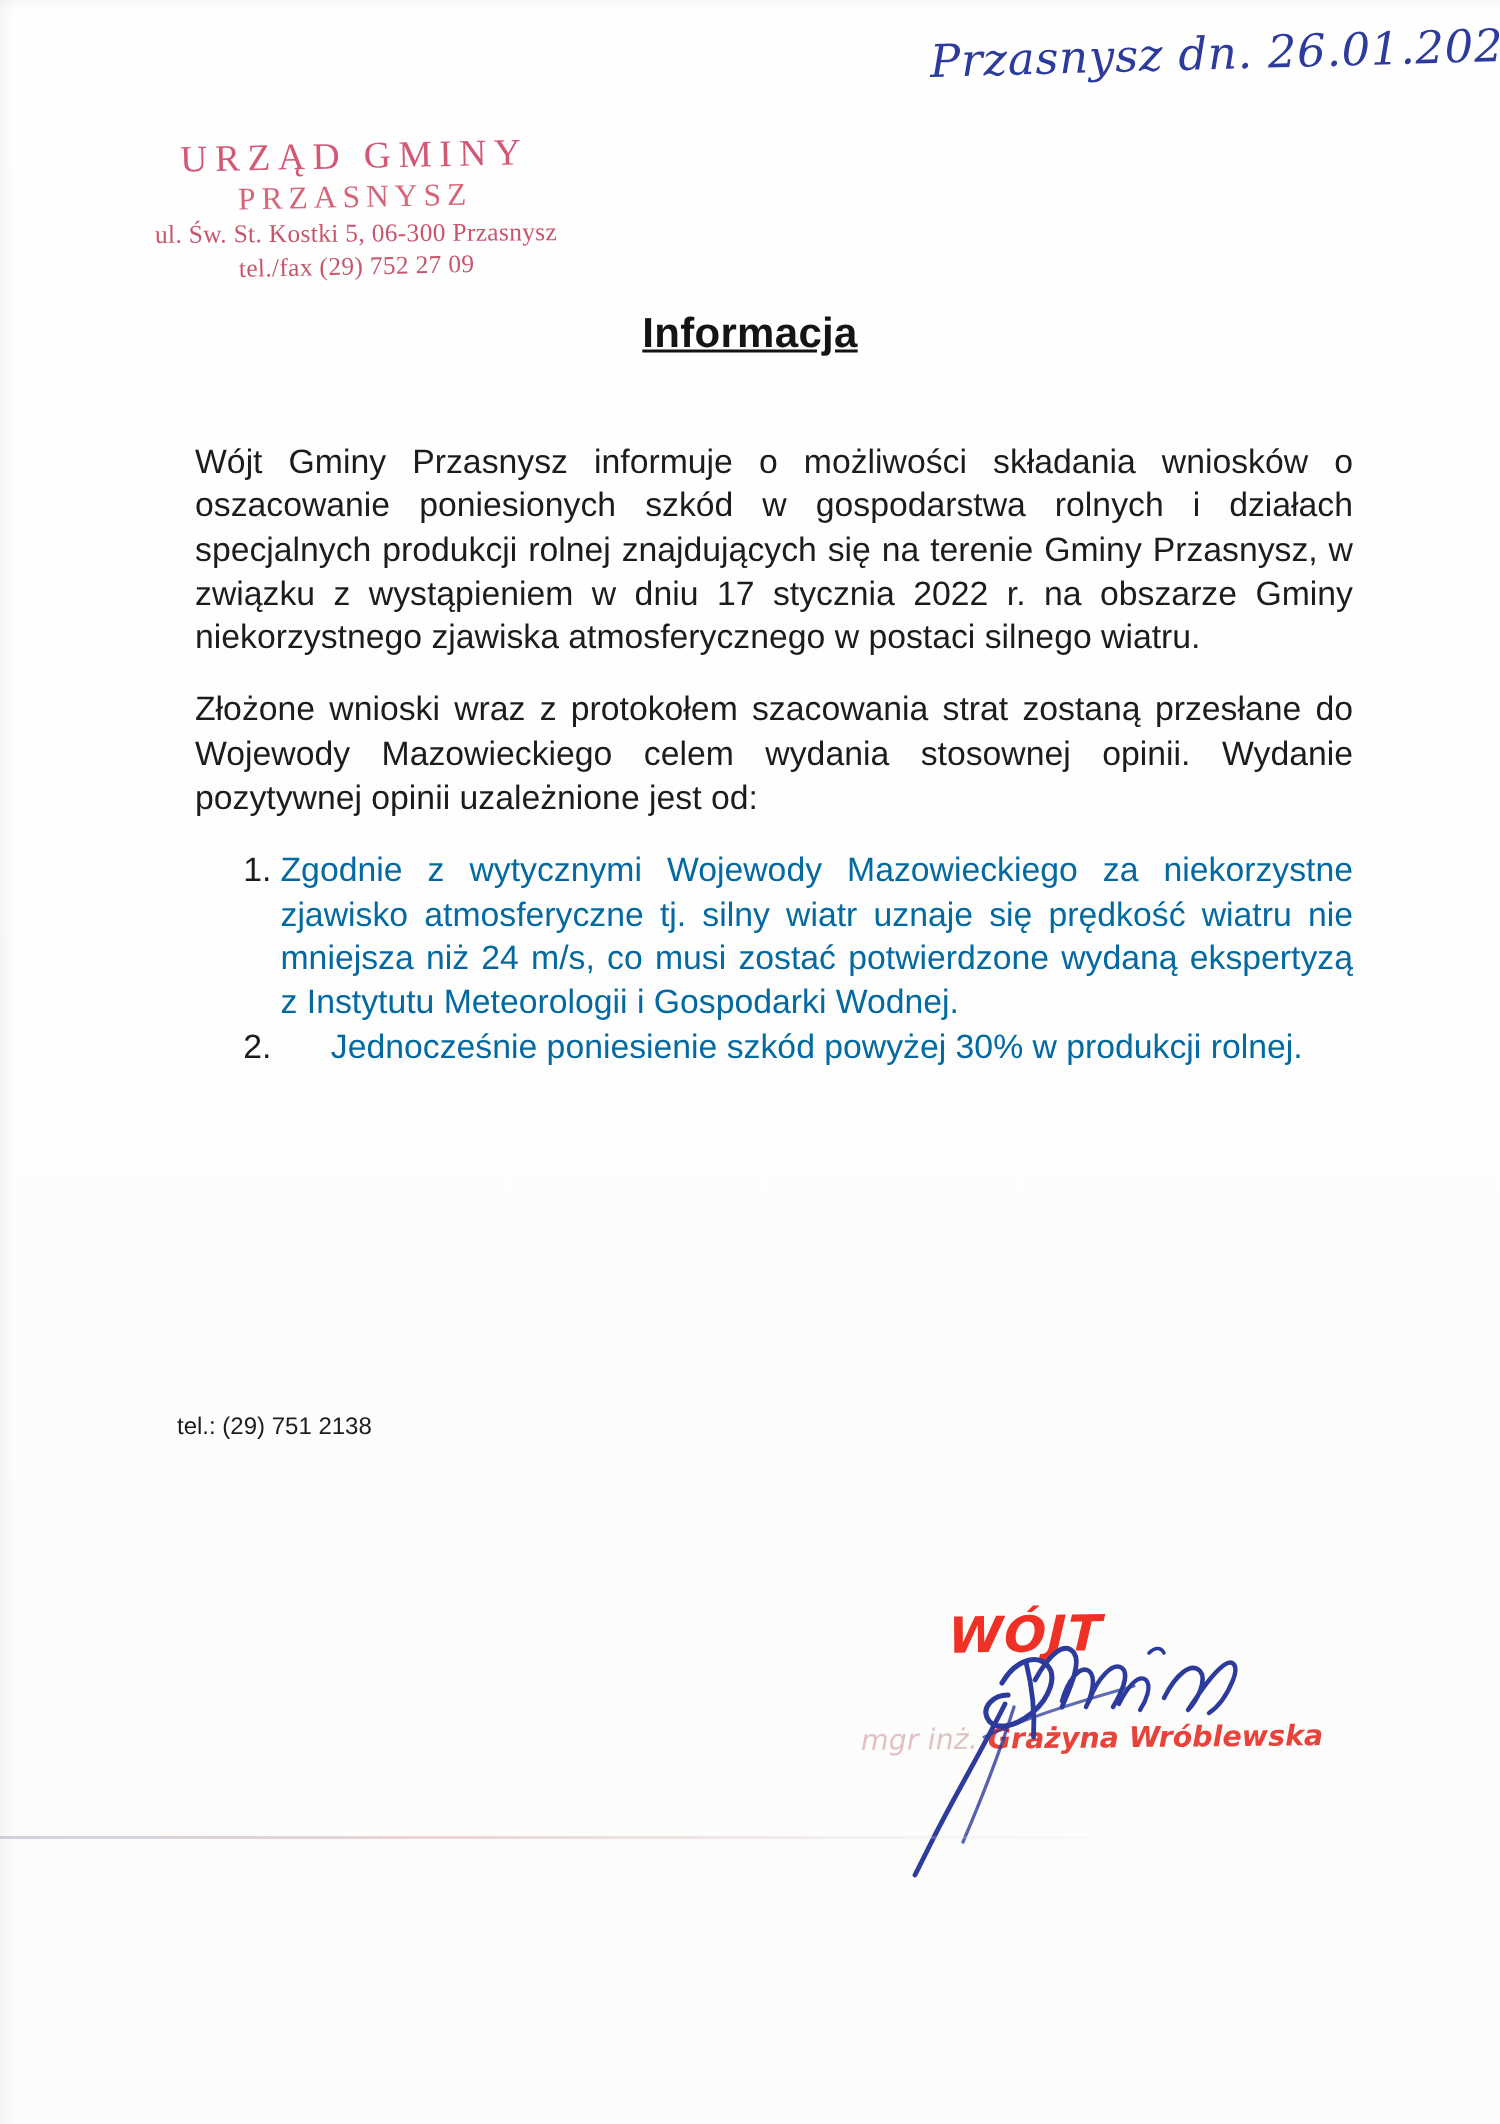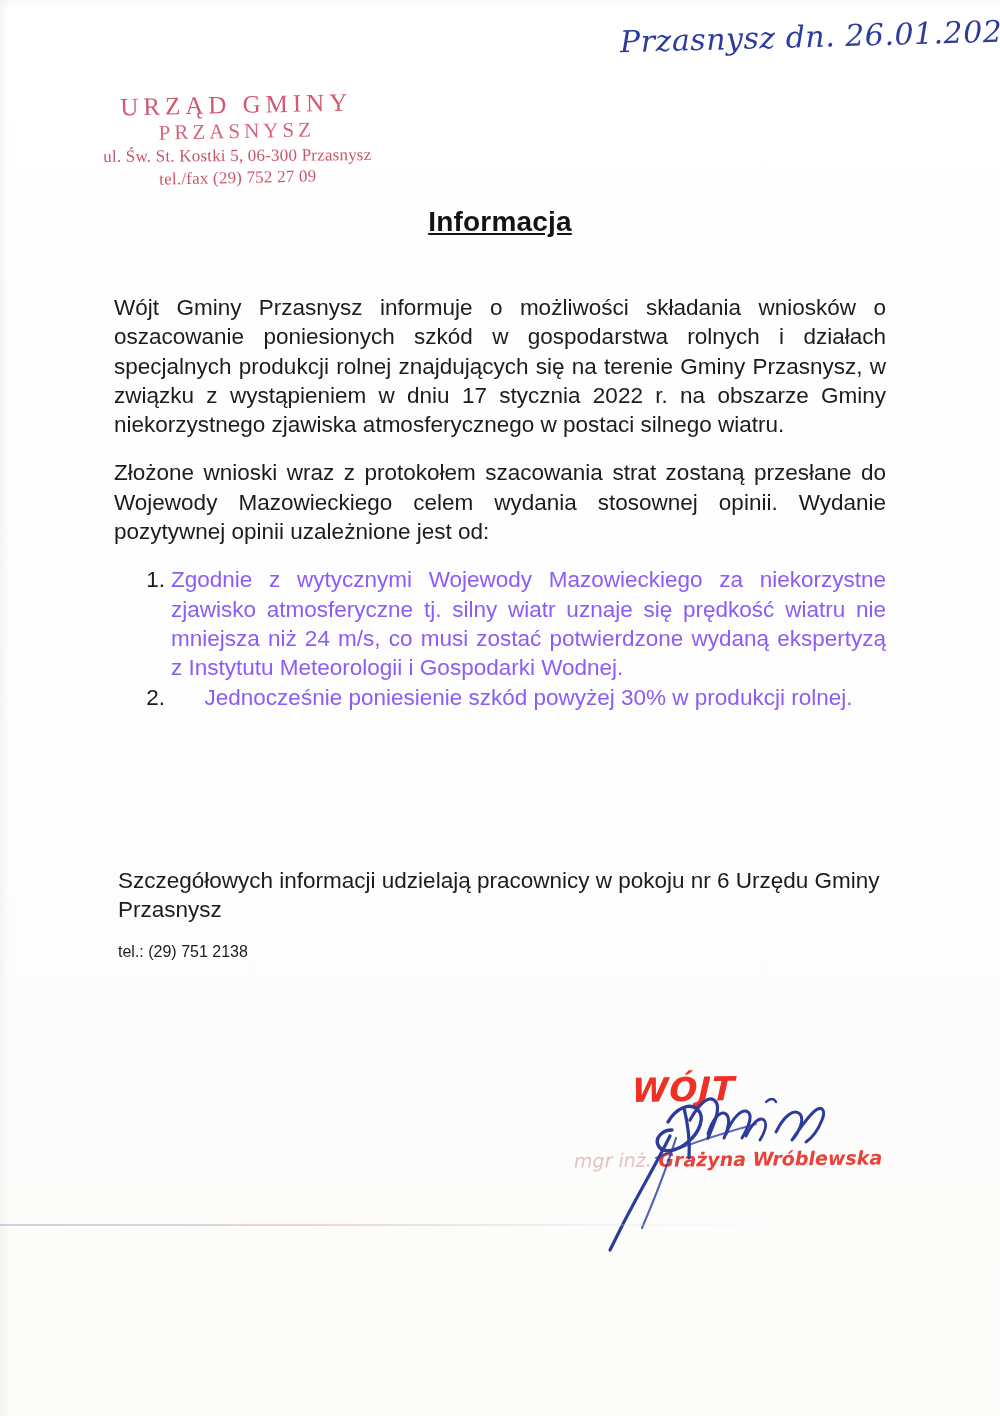--- a/index.html
+++ b/index.html
@@ -122,21 +122,21 @@
     font-size: 28px;
     font-weight: bold;
     color: #141414;
     letter-spacing: .2px;
     text-decoration: underline;
   }
 
   
   .body-block {
     position: absolute;
-    left: 114px;
+    left: 130px;
     top: 293px;
     width: 772px;
   }
   .para {
     font-size: 22.5px;
     line-height: 29.3px;
     color: #1c1c1c;
     text-align: justify;
     margin: 0 0 19px 0;
   }
@@ -147,21 +147,21 @@
   ol.conditions {
     margin: 0 0 0 0;
     padding: 0 0 0 57px;
     list-style: none;
     counter-reset: cond;
   }
   ol.conditions > li {
     position: relative;
     font-size: 22.5px;
     line-height: 29.3px;
-    color: #8b5cf6;
+    color: #0369a1;
     text-align: justify;
     margin: 0 0 0 0;
     counter-increment: cond;
   }
   ol.conditions > li::before {
     content: counter(cond) ".";
     position: absolute;
     left: -32px;
     top: 0;
     width: 26px;
@@ -260,23 +260,20 @@
   <div class="body-block">
     <p class="para">Wójt Gminy Przasnysz informuje o możliwości składania wniosków o oszacowanie poniesionych szkód w gospodarstwa rolnych i działach specjalnych produkcji rolnej znajdujących się na terenie Gminy Przasnysz, w związku z wystąpieniem w dniu 17 stycznia 2022 r. na obszarze Gminy  niekorzystnego zjawiska atmosferycznego w postaci silnego wiatru.</p>
     <p class="para">Złożone wnioski wraz z protokołem szacowania strat zostaną przesłane do Wojewody Mazowieckiego celem wydania stosownej opinii. Wydanie pozytywnej opinii uzależnione jest od:</p>
 
     <ol class="conditions">
       <li>Zgodnie z wytycznymi Wojewody Mazowieckiego  za niekorzystne zjawisko atmosferyczne tj. silny wiatr uznaje się  prędkość wiatru nie mniejsza niż 24 m/s, co musi zostać potwierdzone wydaną ekspertyzą z Instytutu Meteorologii i Gospodarki Wodnej.</li>
       <li class="no-justify">Jednocześnie poniesienie szkód powyżej 30% w produkcji rolnej.</li>
     </ol>
   </div>
 
-  <div class="contact-block">
-    <p class="para no-justify">Szczegółowych informacji udzielają pracownicy w pokoju nr 6 Urzędu Gminy Przasnysz</p>
-  </div>
 
   <div class="phone-line">tel.: (29) 751 2138</div>
 
   <div class="signature-area">
 
     <div class="sig-title">WÓJT</div>
 
     <div class="sig-name">
       <span class="faded">mgr inż.</span>
       <span>Grażyna Wróblewska</span>

